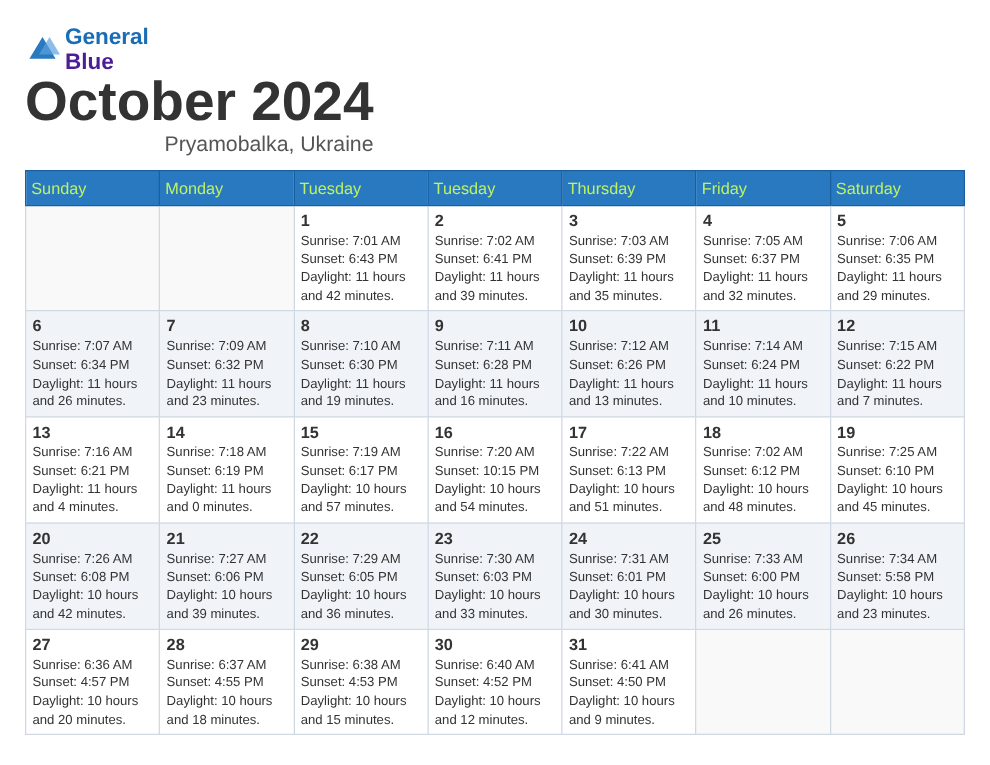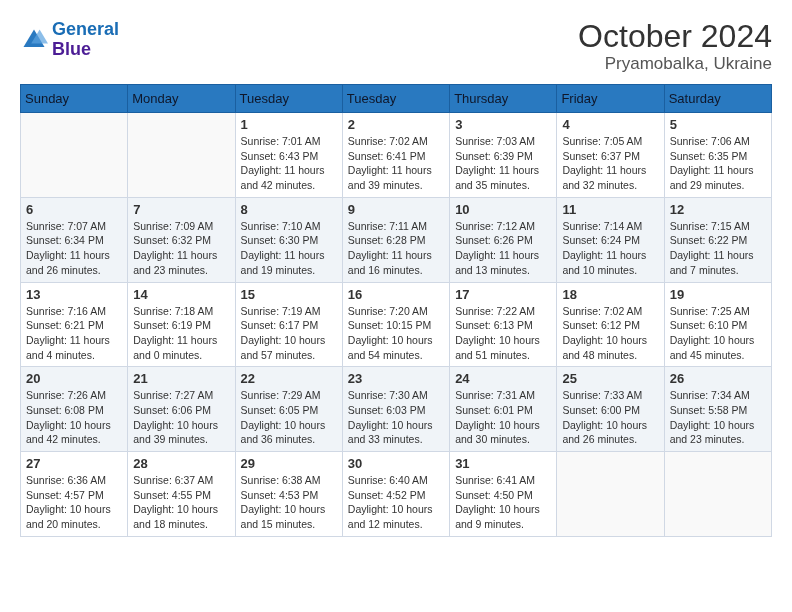--- a/index.html
+++ b/index.html
@@ -5,23 +5,24 @@
     * { box-sizing: border-box; margin: 0; padding: 0; }
     body {
       font-family: Arial, sans-serif;
       background: #fff;
       width: 792px;
       min-height: 612px;
       padding: 20px;
     }
     .header {
       display: flex;
-      justify-content: space-between;
+      justify-content: center;
       align-items: flex-start;
       margin-bottom: 10px;
+      flex-direction: column;
     }
     .logo {
       display: flex;
       align-items: center;
       gap: 4px;
     }
     .logo-text {
       font-size: 18px;
       font-weight: bold;
       color: #333;
@@ -31,38 +32,38 @@
       color: #1a6db5;
     }
     .logo-icon {
       width: 28px;
       height: 28px;
     }
     .title-block {
       text-align: right;
     }
     .month-title {
-      font-size: 32px;
-      font-weight: 400;
+      font-size: 44px;
+      font-weight: 700;
       color: #333;
       line-height: 1;
     }
     .location {
       font-size: 17px;
       color: #555;
       margin-top: 2px;
     }
     table {
       width: 100%;
       border-collapse: collapse;
       font-size: 11px;
     }
     thead tr th {
       background-color: #2979c0;
-      color: #0f172a;
+      color: #bef264;
       padding: 6px 4px;
       text-align: left;
       font-size: 13px;
       font-weight: normal;
       border: 1px solid #1a5fa0;
     }
     tbody tr {
       background: #fff;
     }
     tbody tr:nth-child(even) {

